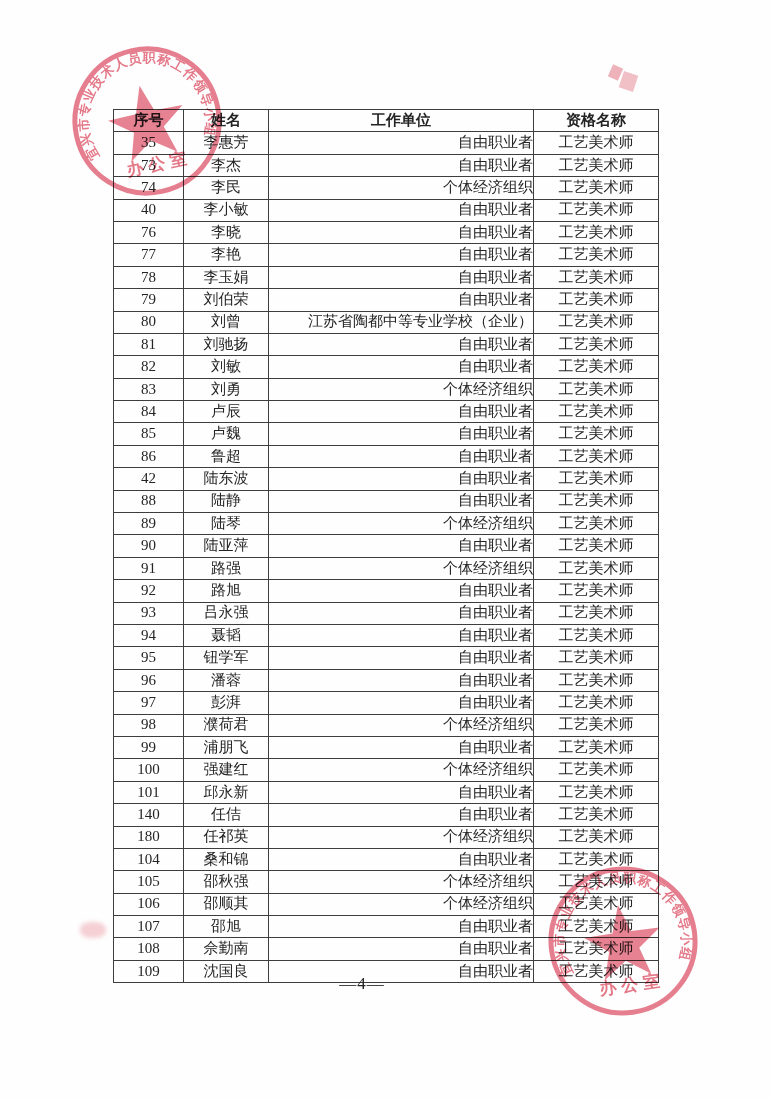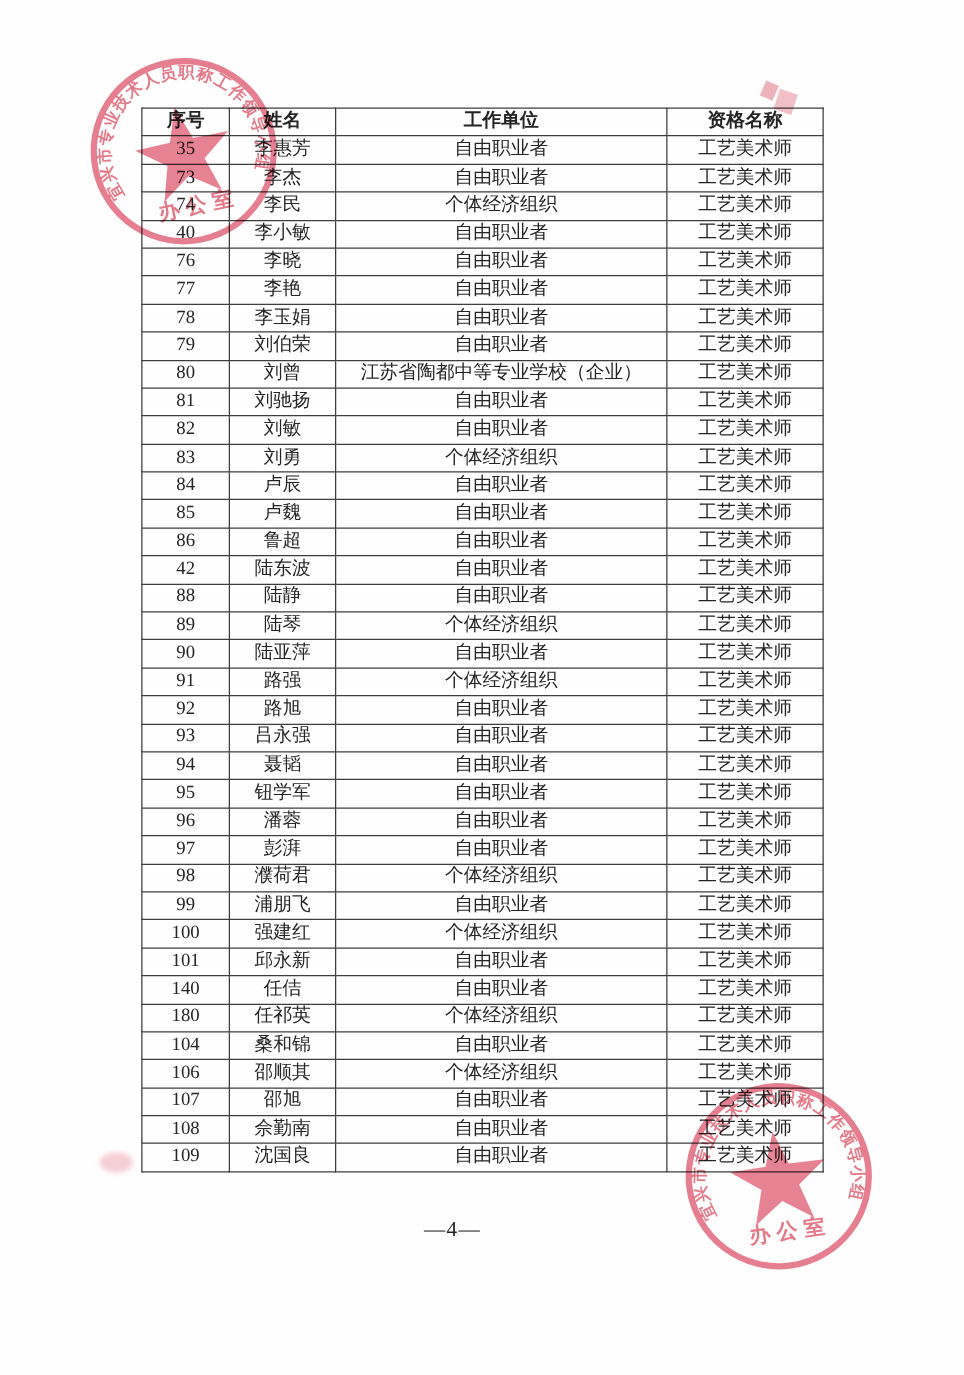--- a/index.html
+++ b/index.html
@@ -5,32 +5,32 @@
   html,body{margin:0;padding:0;}
   body{
     width:771px;height:1100px;position:relative;overflow:hidden;
     background:#ffffff;
     font-family:"Liberation Serif","DejaVu Serif",serif;
   }
   .page{position:absolute;inset:0;background:#fefefe;}
 
   
   table.roster{
-    position:absolute;left:113px;top:86px;width:545px;
+    position:absolute;left:113px;top:109px;width:545px;
     border-collapse:collapse;table-layout:fixed;
   }
   table.roster th, table.roster td{
     border:1px solid #3d3d3d;
     height:21.4px;padding:0;
     font-size:15px;line-height:1.05;color:#242424;
     overflow:hidden;white-space:nowrap;
   }
   table.roster th{font-weight:bold;text-align:center;}
   td.c0, td.c1, td.c3{text-align:center;}
-  td.c2{text-align:center;padding-left:9px;}
+  td.c2{text-align:right;padding-left:9px;}
   col.w0{width:70px;}col.w1{width:85px;}col.w2{width:265px;}col.w3{width:125px;}
 
   
   .page-number{
     position:absolute;left:312px;top:974px;width:100px;
     text-align:center;font-size:17px;color:#242424;letter-spacing:1px;
   }
 
   
   .stamp{
@@ -260,20 +260,26 @@
           <td class="c2">个体经济组织</td>
           <td class="c3">工艺美术师</td>
         </tr>
         <tr>
           <td class="c0">104</td>
           <td class="c1">桑和锦</td>
           <td class="c2">自由职业者</td>
           <td class="c3">工艺美术师</td>
         </tr>
         <tr>
+          <td class="c0">105</td>
+          <td class="c1">邵秋强</td>
+          <td class="c2">个体经济组织</td>
+          <td class="c3">工艺美术师</td>
+        </tr>
+        <tr>
           <td class="c0">106</td>
           <td class="c1">邵顺其</td>
           <td class="c2">个体经济组织</td>
           <td class="c3">工艺美术师</td>
         </tr>
         <tr>
           <td class="c0">107</td>
           <td class="c1">邵旭</td>
           <td class="c2">自由职业者</td>
           <td class="c3">工艺美术师</td>

